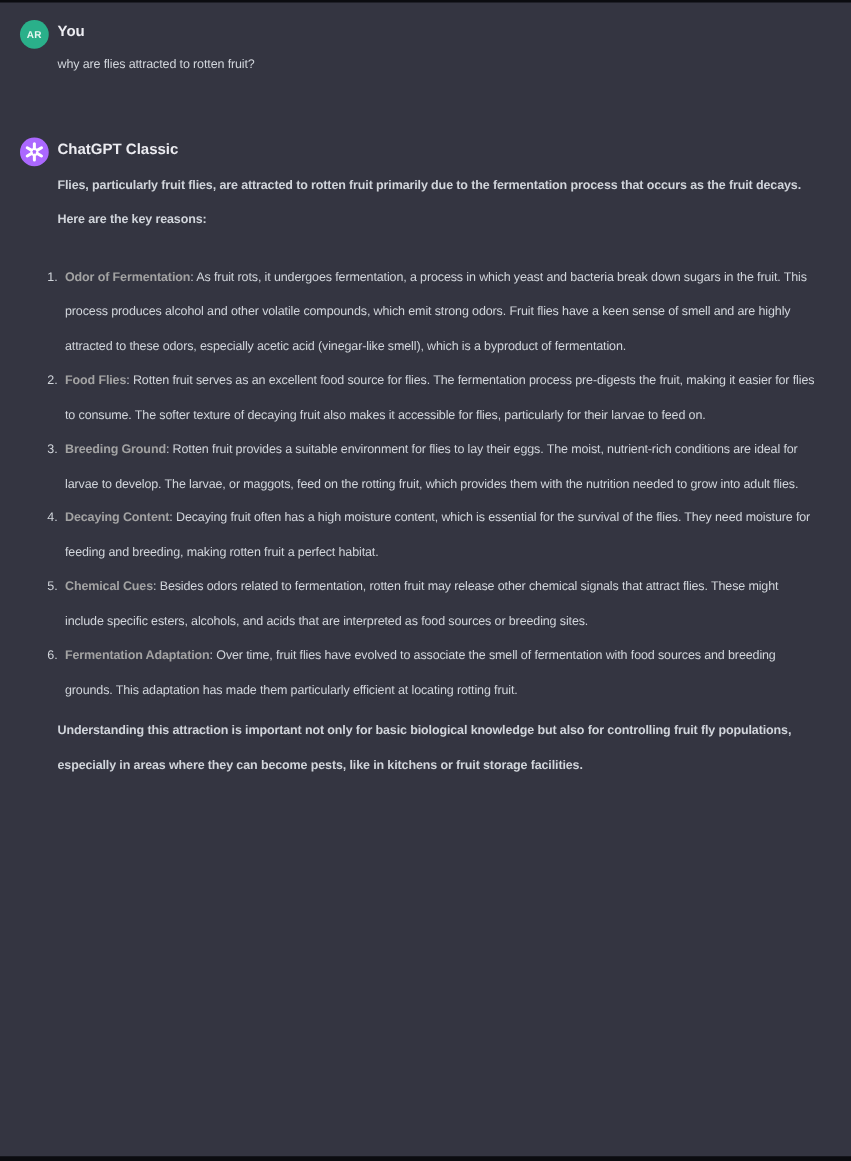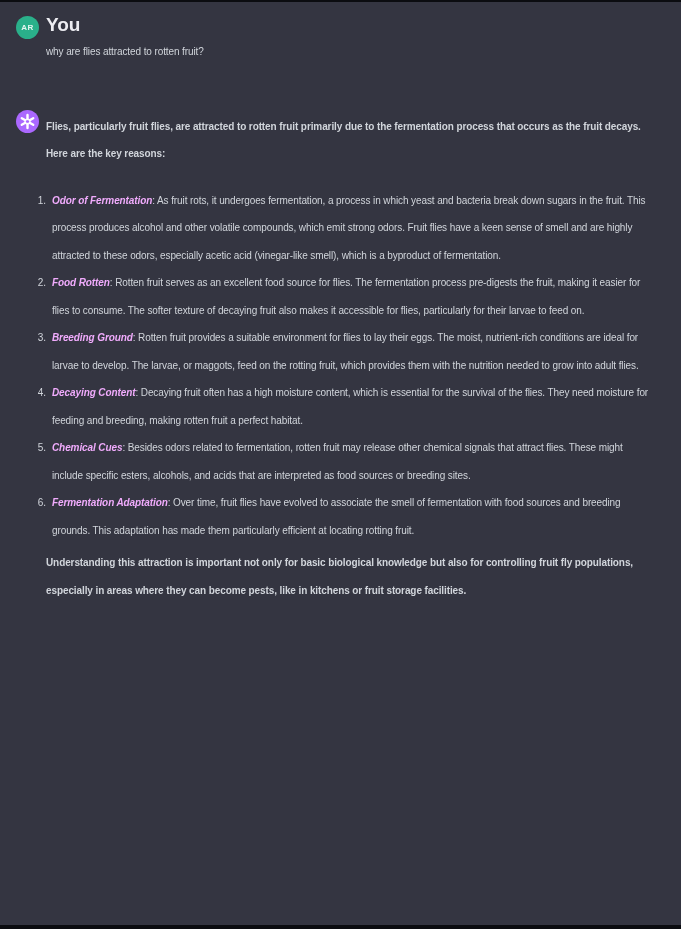--- a/index.html
+++ b/index.html
@@ -28,21 +28,21 @@
     background: #2ab08a;
     color: rgba(255,255,255,0.88);
     font-size: 8px; font-weight: 600; letter-spacing: 0.4px;
   }
   .assistant-avatar { background: #ab68ff; }
   .assistant-avatar svg { display: block; }
 
   .content { flex: 1; min-width: 0; }
   .author {
     font-weight: 700; color: #ececf1;
-    font-size: 19px; line-height: 22px;
+    font-size: 12px; line-height: 22px;
   }
   .msg-text, .content p, .content ol {
     color: #d1d5db; font-size: 10px; line-height: 27.5px;
     letter-spacing: -0.1px;
   }
   .msg-text { margin-top: 2px; }
   .content p { margin: 5px 0 0 0; font-weight: bold; }
   .content p.outro { margin-top: 5px; }
 
   .content ol {
@@ -50,21 +50,21 @@
     margin: 19px 0 0 0;
     padding: 0 0 0 6px;
     counter-reset: item;
   }
   .content ol li { counter-increment: item; position: relative; }
   .content ol li::before {
     content: counter(item) ".";
     position: absolute; left: -24px; width: 18px;
     text-align: right; color: #d1d5db;
   }
-  .item-title { font-weight: 700; color: #f0abfc; font-style: italic; }
+  .item-title { font-weight: 700; color: #a3a3a3; }
 </style>
 </head>
 <body>
 
 <div class="page">
 
   <div class="message">
     <div class="gutter">
       <div class="avatar user-avatar">
         <span>AR</span>
@@ -100,25 +100,26 @@
               <g transform="rotate(300)">
                   <rect x="-1.7" y="-11" width="3.4" height="9.2" rx="1.7"></rect>
                 </g>
               <circle cx="0" cy="0" r="3.6" fill="none" stroke="#ffffff" stroke-width="1.6"></circle>
             </g>
           </svg>
         </span>
       </div>
     </div>
     <div class="content">
+      <div class="author">ChatGPT Classic</div>
       <p>Flies, particularly fruit flies, are attracted to rotten fruit primarily due to the fermentation process that occurs as the fruit decays. Here are the key reasons:</p>
 
       <ol>
         <li><span class="item-title">Odor of Fermentation</span><span>: </span><span>As fruit rots, it undergoes fermentation, a process in which yeast and bacteria break down sugars in the fruit. This process produces alcohol and other volatile compounds, which emit strong odors. Fruit flies have a keen sense of smell and are highly attracted to these odors, especially acetic acid (vinegar-like smell), which is a byproduct of fermentation.</span></li>
-        <li><span class="item-title">Food Rotten</span><span>: </span><span>Rotten fruit serves as an excellent food source for flies. The fermentation process pre-digests the fruit, making it easier for flies to consume. The softer texture of decaying fruit also makes it accessible for flies, particularly for their larvae to feed on.</span></li>
+        <li><span class="item-title">Food Flies</span><span>: </span><span>Rotten fruit serves as an excellent food source for flies. The fermentation process pre-digests the fruit, making it easier for flies to consume. The softer texture of decaying fruit also makes it accessible for flies, particularly for their larvae to feed on.</span></li>
         <li><span class="item-title">Breeding Ground</span><span>: </span><span>Rotten fruit provides a suitable environment for flies to lay their eggs. The moist, nutrient-rich conditions are ideal for larvae to develop. The larvae, or maggots, feed on the rotting fruit, which provides them with the nutrition needed to grow into adult flies.</span></li>
         <li><span class="item-title">Decaying Content</span><span>: </span><span>Decaying fruit often has a high moisture content, which is essential for the survival of the flies. They need moisture for feeding and breeding, making rotten fruit a perfect habitat.</span></li>
         <li><span class="item-title">Chemical Cues</span><span>: </span><span>Besides odors related to fermentation, rotten fruit may release other chemical signals that attract flies. These might include specific esters, alcohols, and acids that are interpreted as food sources or breeding sites.</span></li>
         <li><span class="item-title">Fermentation Adaptation</span><span>: </span><span>Over time, fruit flies have evolved to associate the smell of fermentation with food sources and breeding grounds. This adaptation has made them particularly efficient at locating rotting fruit.</span></li>
       </ol>
 
       <p class="outro">Understanding this attraction is important not only for basic biological knowledge but also for controlling fruit fly populations, especially in areas where they can become pests, like in kitchens or fruit storage facilities.</p>
     </div>
   </div>
 

